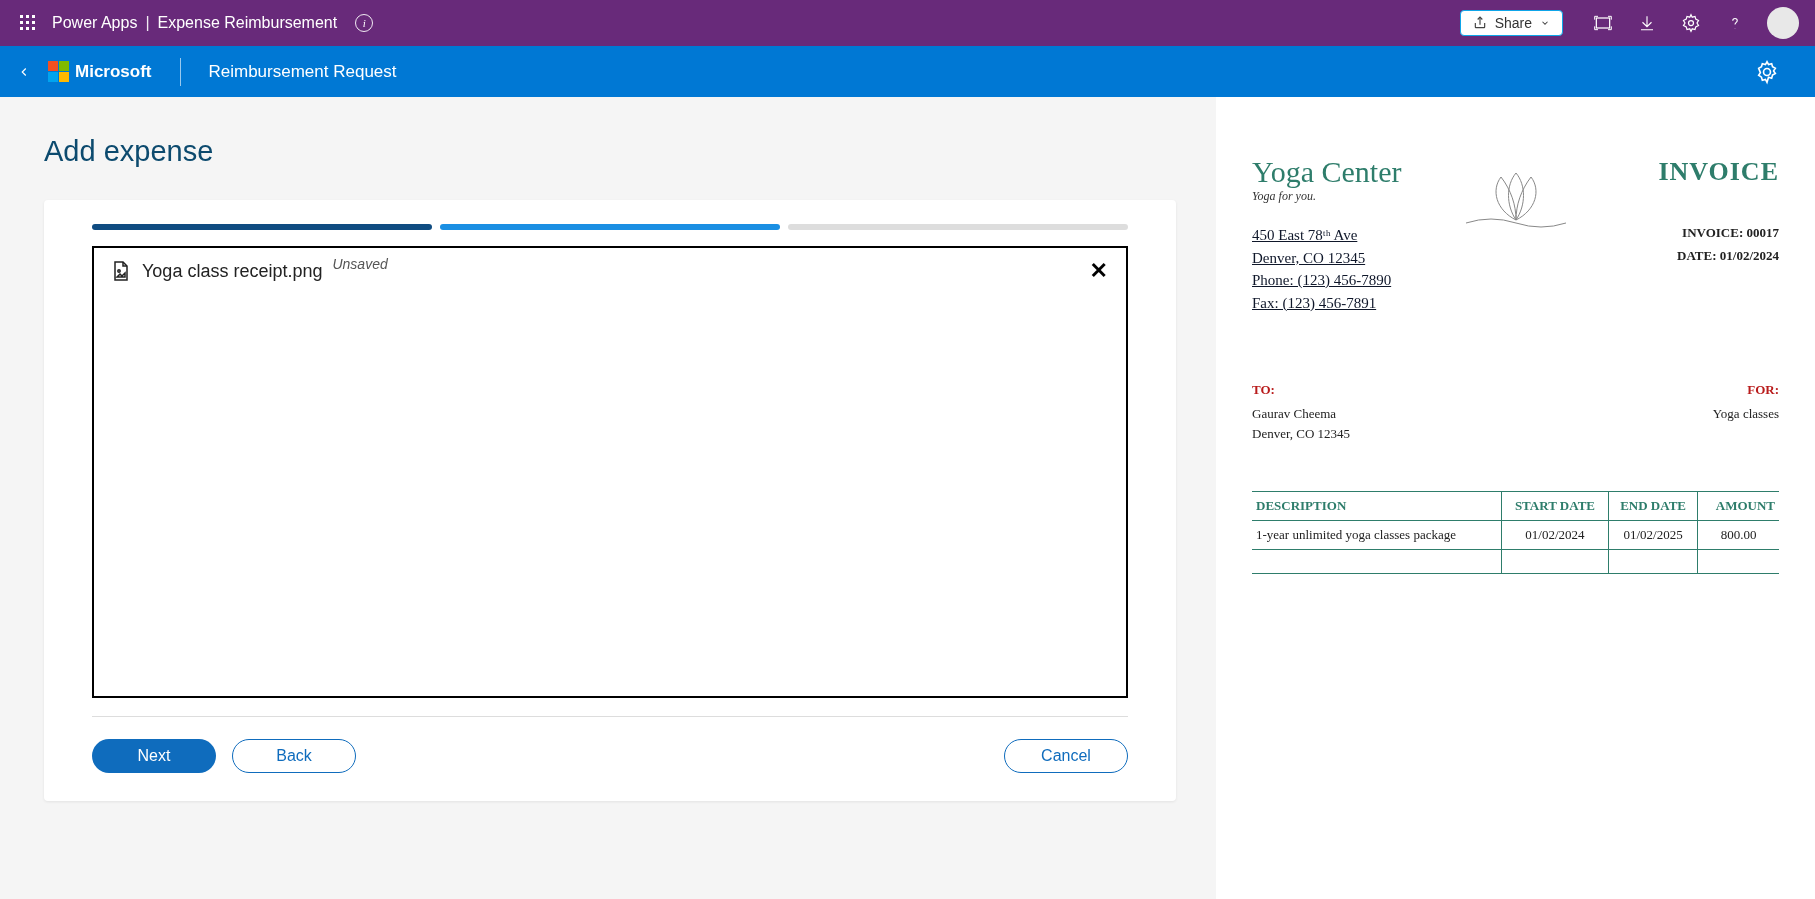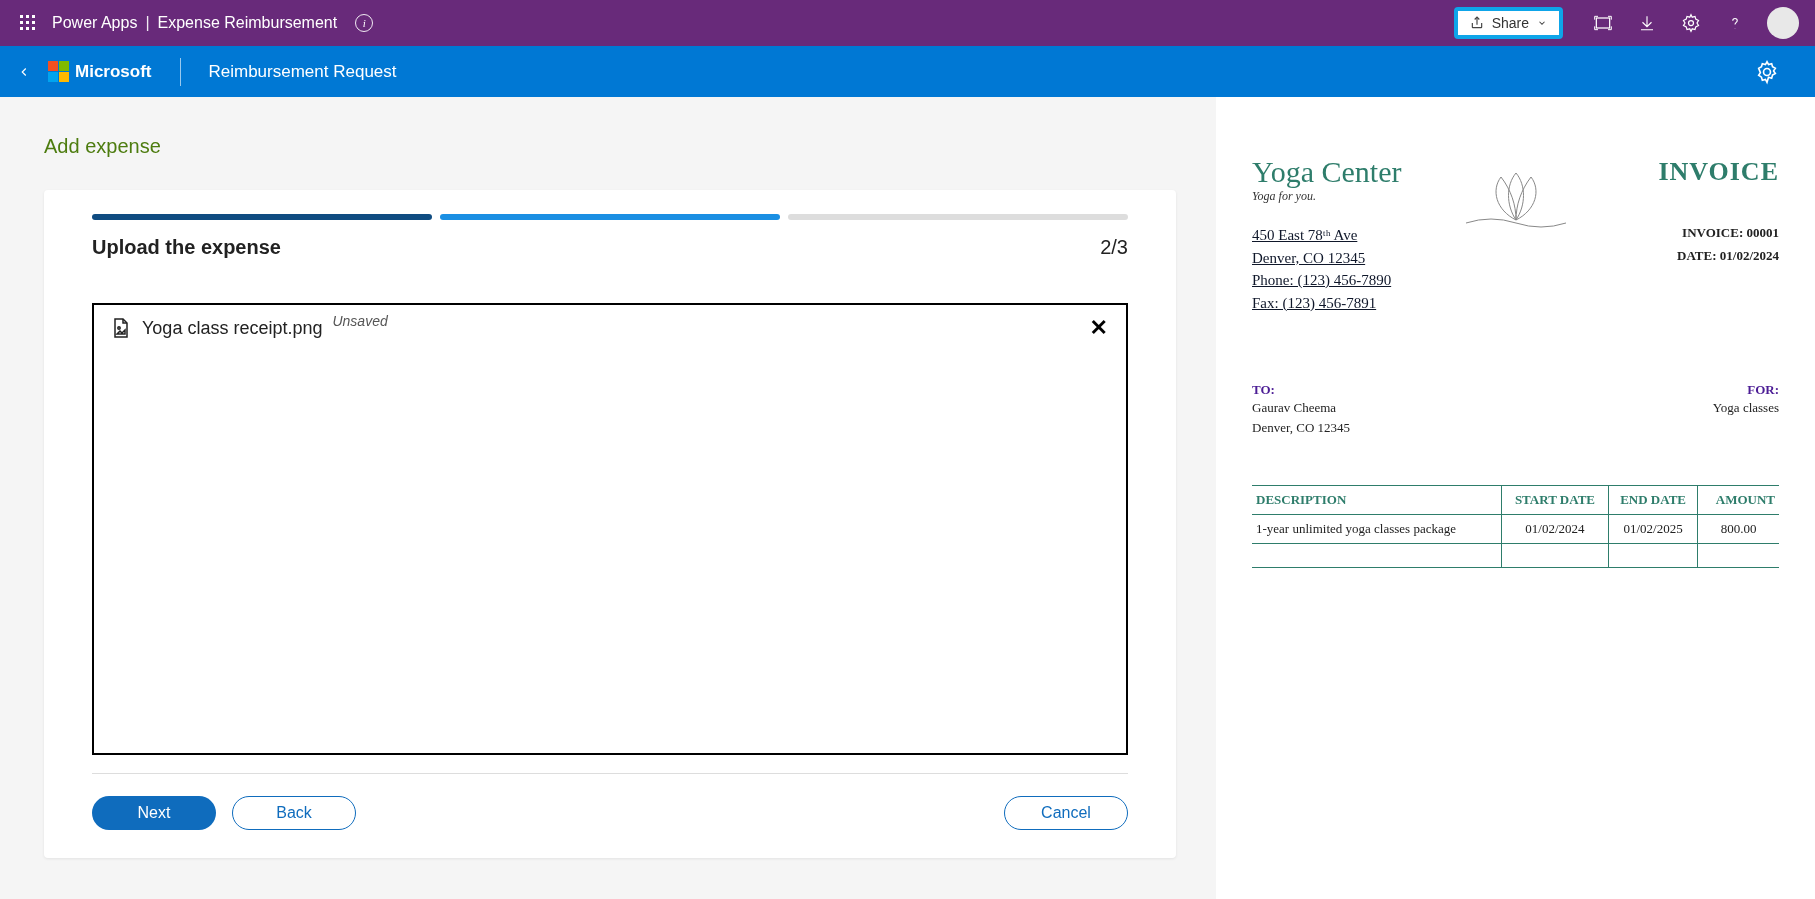--- a/index.html
+++ b/index.html
@@ -53,21 +53,21 @@
       font-size: 11px;
       font-style: italic;
       font-family: Georgia, serif;
       color: #fff;
       cursor: pointer;
     }
     .top-spacer { flex: 1; }
     .share-btn {
       background: #fff;
       color: #333;
-      border: 4px solid #0ea5e9;
+      border: 1px solid #0ea5e9;
       border-radius: 4px;
       padding: 4px 12px;
       font-size: 14px;
       display: flex;
       align-items: center;
       gap: 8px;
       margin-right: 18px;
       cursor: pointer;
     }
     .top-icon {
@@ -147,23 +147,23 @@
       flex: 1;
       display: flex;
       overflow: hidden;
     }
     .left-pane {
       width: 1216px;
       padding: 38px 40px 40px 44px;
       background: #f5f5f5;
     }
     .page-title {
-      font-size: 20px;
+      font-size: 29px;
       font-weight: 400;
-      color: #4d7c0f;
+      color: #0c4a6e;
       margin-bottom: 32px;
     }
 
     .card {
       background: #fff;
       border-radius: 4px;
       padding: 24px 48px 28px 48px;
       box-shadow: 0 1px 3px rgba(0,0,0,0.08);
     }
 
@@ -319,21 +319,22 @@
 
     .inv-mid {
       display: flex;
       margin-bottom: 48px;
     }
     .inv-to { flex: 1; }
     .inv-for { text-align: right; }
     .inv-label {
       font-size: 13px;
       font-weight: 700;
-      color: #4c1d95;
+      color: #b91c1c;
+      margin-bottom: 6px;
     }
     .inv-body {
       font-size: 13px;
       line-height: 1.5;
       color: #222;
     }
 
     .inv-table {
       width: 100%;
       border-collapse: collapse;
@@ -444,24 +445,20 @@
 
 <div class="content">
   <div class="left-pane">
     <h1 class="page-title">Add expense</h1>
     <div class="card">
       <div class="progress-row">
         <div class="prog-seg seg1"></div>
         <div class="prog-seg seg2"></div>
         <div class="prog-seg seg3"></div>
       </div>
-      <div class="step-head">
-        <div class="step-title">Upload the expense</div>
-        <div class="step-count">2/3</div>
-      </div>
       <div class="upload-box">
         <div class="file-row">
           <svg class="file-icon" viewBox="0 0 24 24" fill="none" stroke="#222" stroke-width="1.5">
             <path d="M7 3h8l4 4v14H7z"></path>
               <path d="M15 3v4h4"></path>
             <circle cx="11" cy="12" r="1.2"></circle>
               <path d="M9 18l3-3 2 2 3-3v4z"></path>
           </svg>
           <span class="file-name">Yoga class receipt.png</span>
           <span class="unsaved">Unsaved</span>
@@ -501,21 +498,21 @@
         <svg class="lotus" width="120" height="70" viewBox="0 0 120 70">
           <path d="M60 55 C40 45 35 25 45 12 C55 25 60 40 60 55"></path>
           <path d="M60 55 C80 45 85 25 75 12 C65 25 60 40 60 55"></path>
           <path d="M60 55 C50 40 50 20 60 8 C70 20 70 40 60 55"></path>
           <path d="M10 58 Q35 50 60 58 Q85 66 110 58"></path>
         </svg>
       </div>
       <div class="inv-right">
         <div class="inv-title">INVOICE</div>
         <div class="inv-meta">
-          <div>INVOICE: 00001</div>
+          <div>INVOICE: 00017</div>
           <div>DATE: 01/02/2024</div>
         </div>
       </div>
     </div>
 
     <div class="inv-mid">
       <div class="inv-to">
         <div class="inv-label">TO:</div>
         <div class="inv-body">
           <div>Gaurav Cheema</div>

